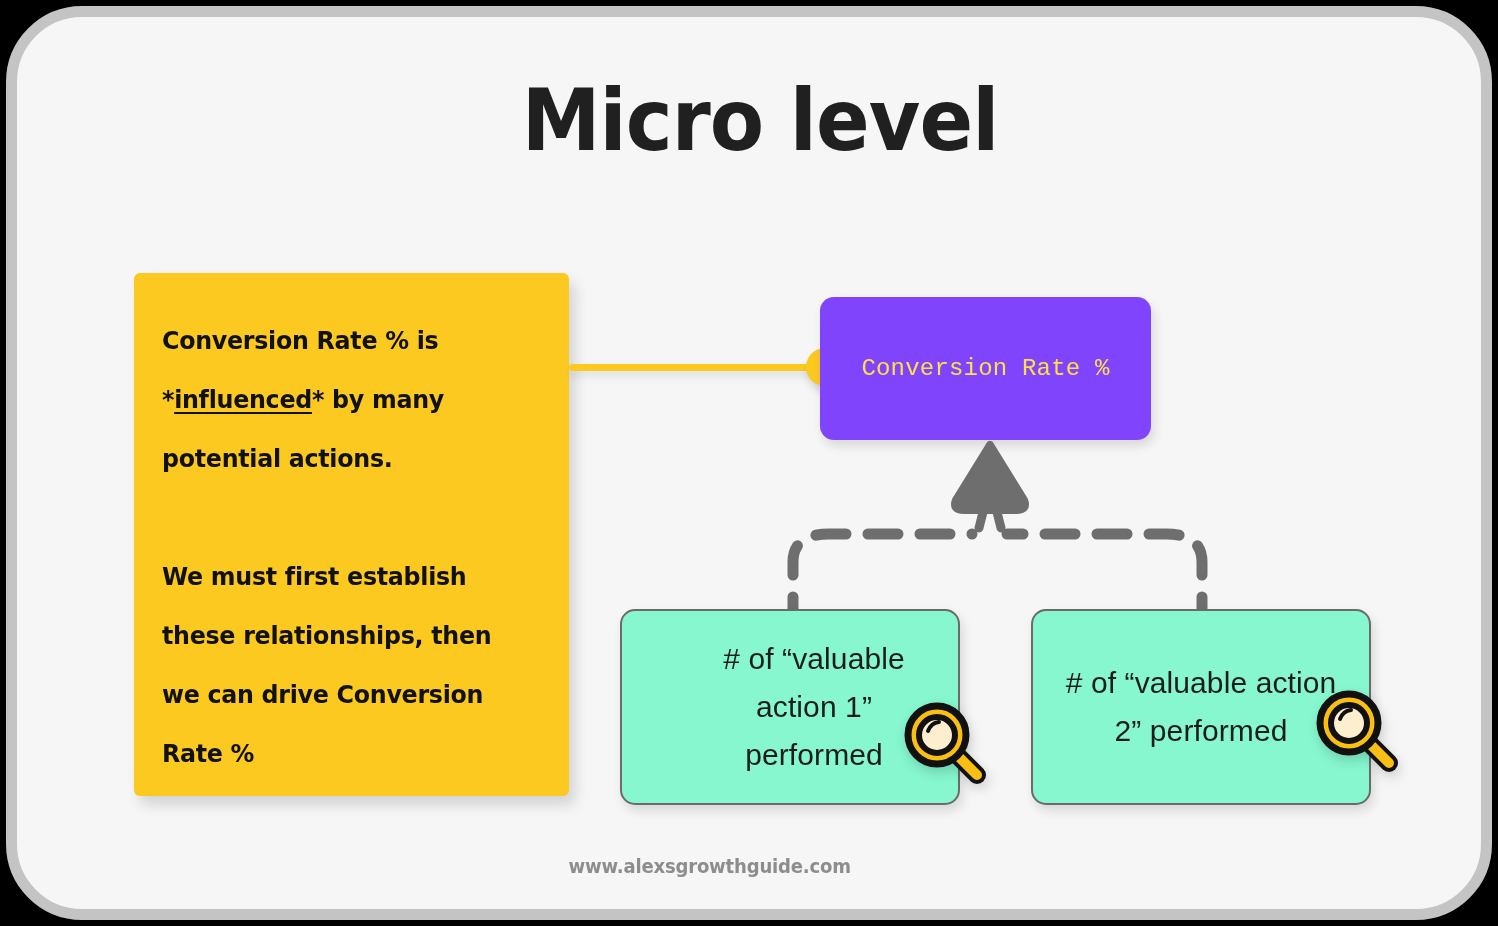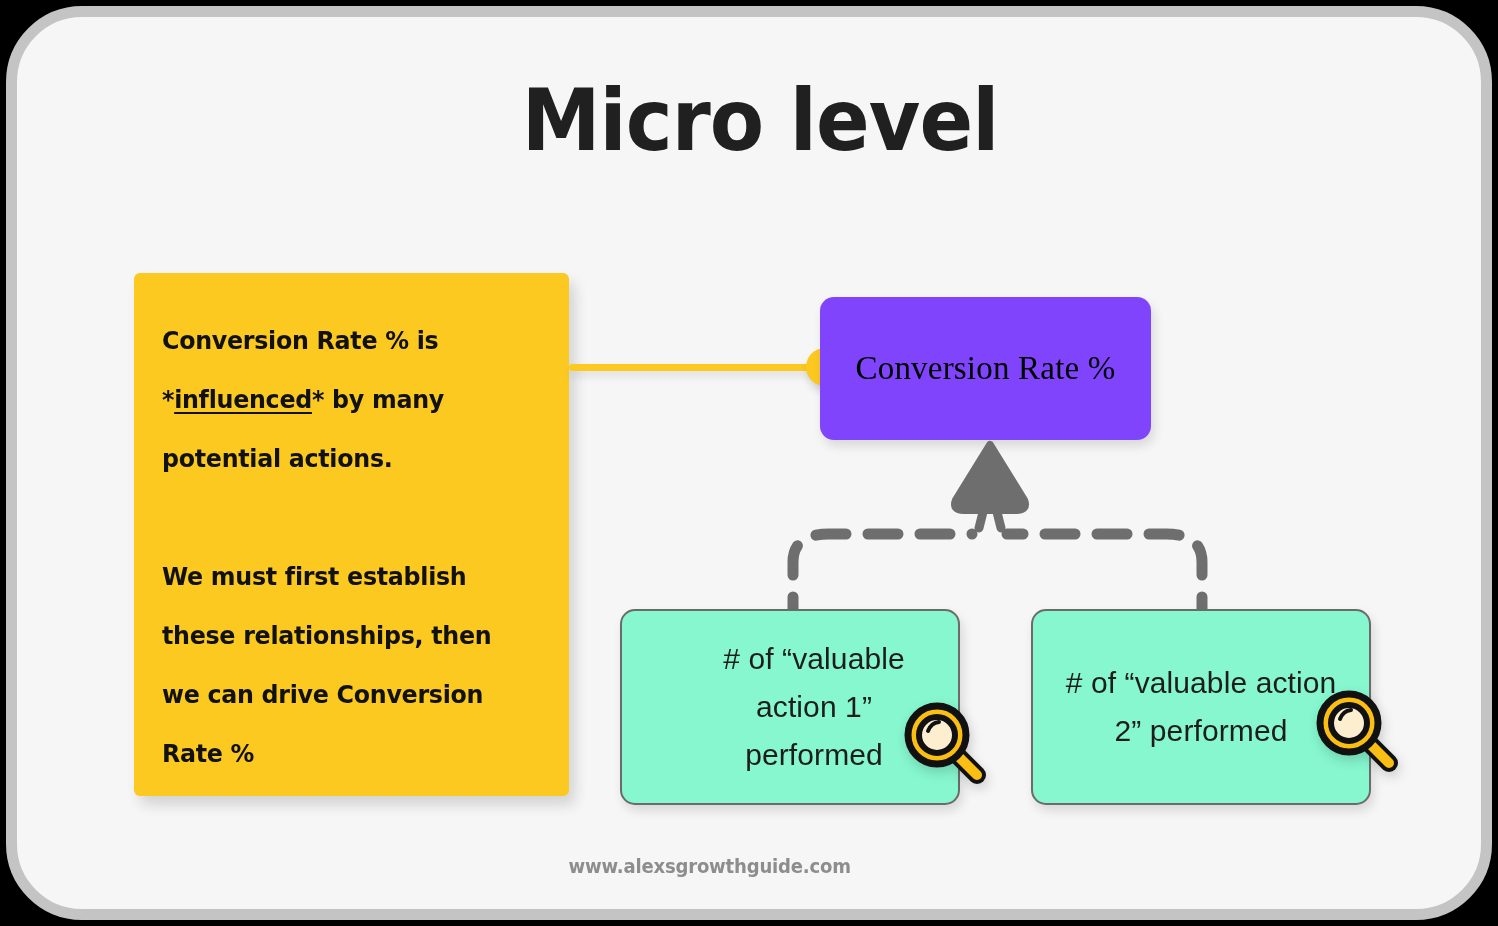--- a/index.html
+++ b/index.html
@@ -112,23 +112,23 @@
     width: 331px;
     height: 143px;
     background: #8044fc;
     border-radius: 14px;
     box-shadow: 3px 6px 11px rgba(0,0,0,0.12);
     display: flex;
     align-items: center;
     justify-content: center;
   }
   #node-purple .node-text {
-    color: #000000;
-    font-family: Liberation Serif, serif;
-    font-size: 33px;
+    color: #fde047;
+    font-family: Liberation Mono, monospace;
+    font-size: 24px;
     font-weight: 400;
     letter-spacing: 0.2px;
   }
 
   
   #dash-svg {
     position: absolute;
     left: 730px;
     top: 425px;
     width: 500px;

